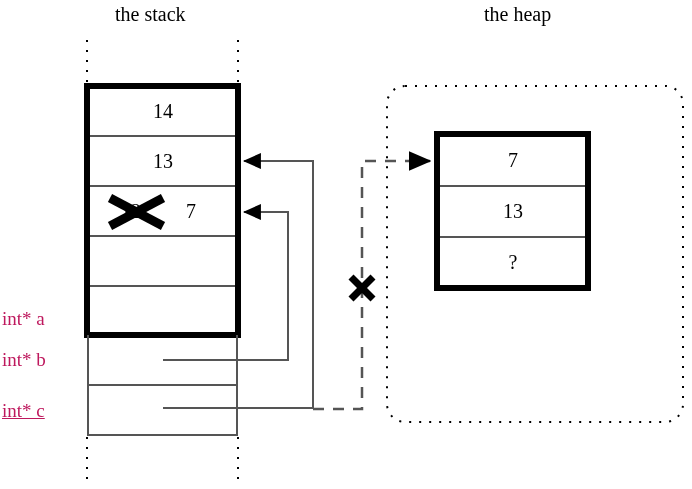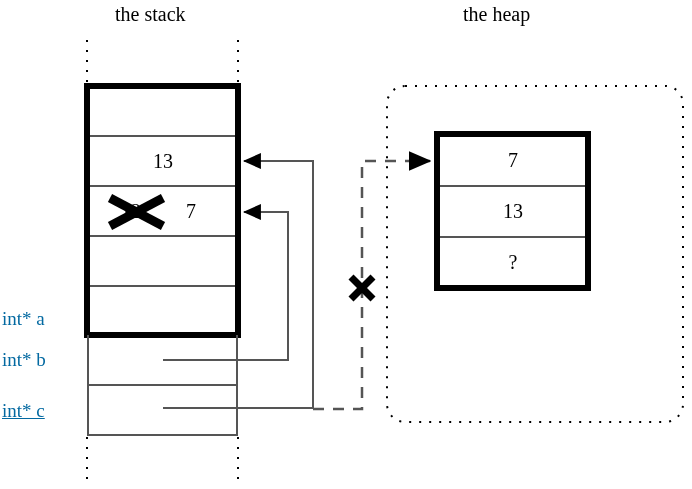--- a/index.html
+++ b/index.html
@@ -3,24 +3,24 @@
 <meta charset="utf-8">
 <style>
   html,body{margin:0;padding:0;background:#ffffff;}
   body{width:692px;height:489px;position:relative;overflow:hidden;
        font-family:"Liberation Serif","DejaVu Serif",serif;color:#000;}
   .canvas{position:absolute;left:0;top:0;width:692px;height:432px;}
   svg.layer{position:absolute;left:0;top:0;width:692px;height:489px;pointer-events:none;}
 
   .title{position:absolute;font-size:20px;line-height:20px;white-space:nowrap;color:#000;}
   #title-stack{left:115px;top:4px;}
-  #title-heap{left:463px;top:4px;}
+  #title-heap{left:484px;top:4px;}
 
   .cellval{position:absolute;width:152px;text-align:center;font-size:20px;line-height:20px;color:#000;}
-  .varlabel{position:absolute;font-size:19px;line-height:19px;white-space:nowrap;color:#0369a1;}
+  .varlabel{position:absolute;font-size:19px;line-height:19px;white-space:nowrap;color:#be185d;}
   .sideval{position:absolute;font-size:20px;line-height:20px;color:#000;}
 
   #lbl-a{left:2px;top:309px;}
   #lbl-b{left:2px;top:350px;}
   #lbl-c{left:2px;top:401px;text-decoration:underline;}
 </style>
 </head>
 <body>
 
 <div class="canvas">
@@ -79,20 +79,21 @@
       <line x1="440" y1="186" x2="585" y2="186"></line>
       <line x1="440" y1="237" x2="585" y2="237"></line>
     </g>
 
     <g stroke="#000" stroke-width="9" stroke-linecap="butt">
       <line x1="110" y1="198" x2="163" y2="226"></line>
       <line x1="163" y1="198" x2="110" y2="226"></line>
     </g>
   </svg>
 
+  <div class="cellval" style="left:87px;top:101px;">14</div>
   <div class="cellval" style="left:87px;top:151px;">13</div>
   <div class="cellval" style="left:55px;top:201px;">12</div>
   <div class="sideval" style="left:186px;top:201px;">7</div>
 
   <div class="varlabel" id="lbl-a">int* a</div>
   <div class="varlabel" id="lbl-b">int* b</div>
   <div class="varlabel" id="lbl-c">int* c</div>
 
   <div class="cellval" style="left:437px;top:150px;">7</div>
   <div class="cellval" style="left:437px;top:201px;">13</div>

